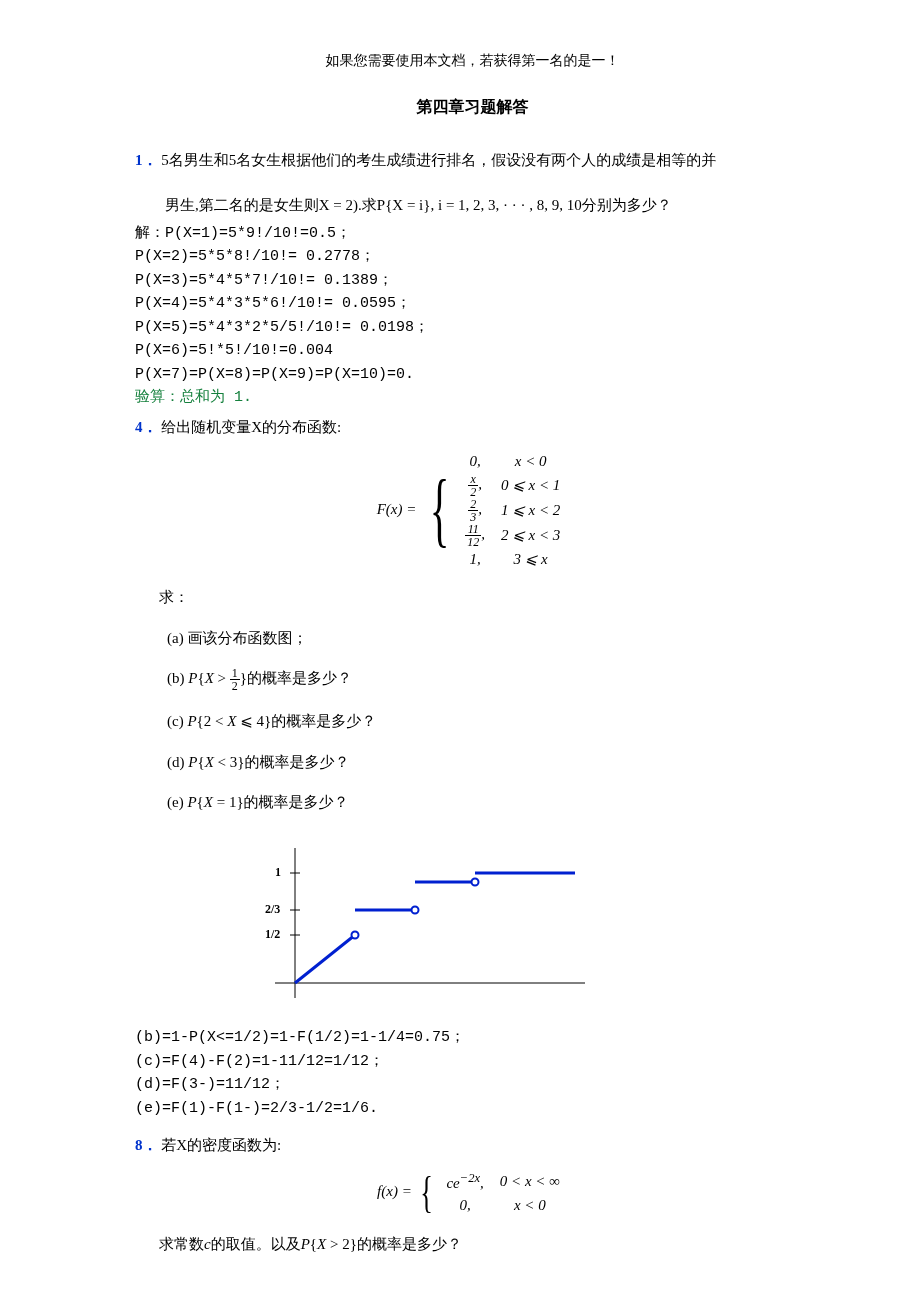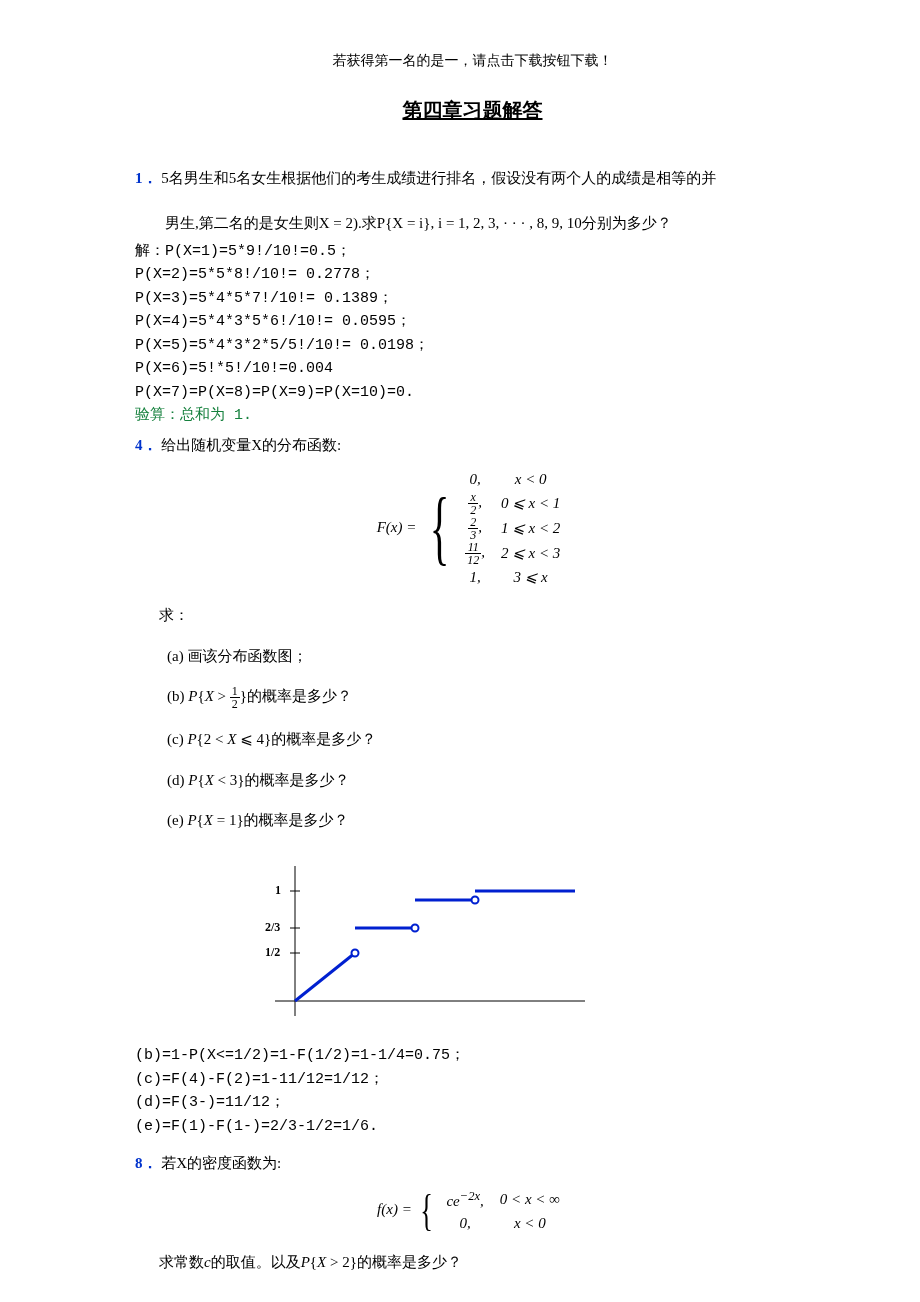--- a/index.html
+++ b/index.html
@@ -16,24 +16,23 @@
     color: #000;
   }
   .header-note {
     text-align: center;
     font-size: 14px;
     margin-bottom: 24px;
     color: #000;
   }
   .title {
     text-align: center;
-    font-size: 20px;
+    font-size: 16px;
     font-weight: bold;
-    margin-bottom: 42px;
-    text-decoration: underline;
+    margin-bottom: 30px;
   }
   .problem-num {
     color: #0033cc;
     font-weight: bold;
   }
   .problem {
     margin-bottom: 6px;
   }
   .problem-body {
     margin-left: 30px;
@@ -101,21 +100,21 @@
     margin: 6px 0 12px 100px;
     width: 360px;
     height: 170px;
   }
 </style>
 </head>
 <body>
 
 <div class="page">
 
-  <div class="header-note">若获得第一名的是一，请点击下载按钮下载！</div>
+  <div class="header-note">如果您需要使用本文档，若获得第一名的是一！</div>
 
   <div class="title">第四章习题解答</div>
 
   
   <div class="problem">
     <span class="problem-num">1．</span>
     <span>5名男生和5名女生根据他们的考生成绩进行排名，假设没有两个人的成绩是相等的并</span>
     <div class="problem-body">
       <br>
       <span>男生,第二名的是女生则X = 2).求P{X = i}, i = 1, 2, 3, · · · , 8, 9, 10分别为多少？</span>

